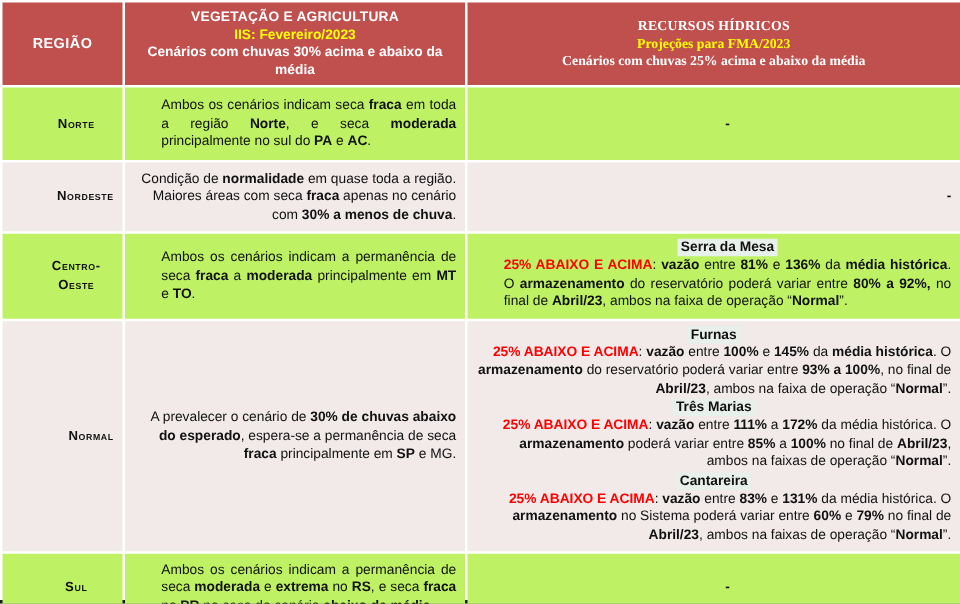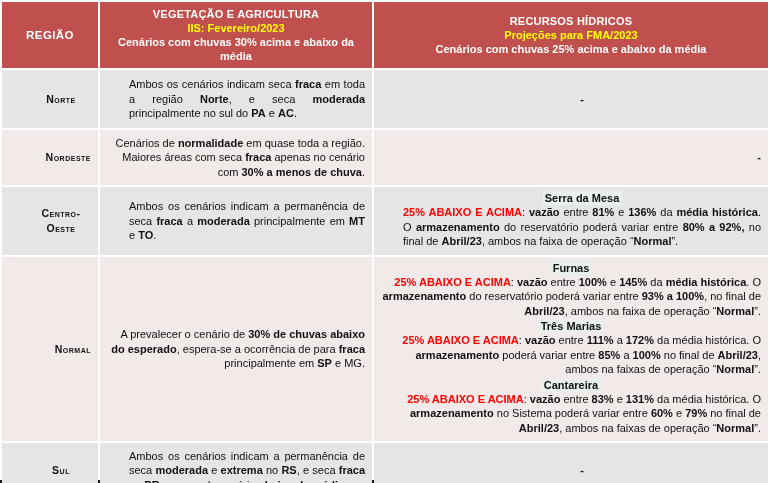--- a/index.html
+++ b/index.html
@@ -36,34 +36,34 @@
     text-align: center;
     padding: 5px 6px;
     font-size: 11px;
     line-height: 14px;
     font-weight: bold;
     height: 58px;
     box-sizing: border-box;
   }
   th.h-regiao { width: 96px; letter-spacing: .4px; font-size: 11.5px; margin-left: 28px; }
   th.h-veg { width: 272px; }
-  th.h-rec { width: 394px; }
+  th.h-rec { width: 394px; font-family: Liberation Serif, serif; }
   .h-title { display: block; font-weight: bold; letter-spacing: .2px; }
   .h-sub { display: block; font-weight: bold; color: #FFFF00; }
   .h-note { display: block; font-weight: bold; }
   
   tbody td {
     vertical-align: middle;
     box-sizing: border-box;
     padding: 5px 7px;
     font-size: 11px;
     line-height: 14.5px;
     color: #111111;
   }
-  tr.shade td { background: #e5e5e5; padding-left: 29px; }
+  tr.shade td { background: #bef264; padding-left: 29px; }
   tr.plain td { background: #F2E9E9; text-align: right; }
   td.c-regiao {
     text-align: center;
     font-weight: bold;
     font-size: 10.5px;
     font-variant: small-caps;
     letter-spacing: .5px;
     color: #111111;
     width: 96px;
   }
@@ -131,33 +131,33 @@
       </tr>
     </thead>
     <tbody id="matrix-body">
         <tr class="shade r-norte">
           <td class="c-regiao">Norte</td>
           <td class="c-veg"><span>Ambos os cenários indicam seca </span><span style="font-weight: bold;">fraca</span><span> em toda a região </span><span style="font-weight: bold;">Norte</span><span>, e seca </span><span style="font-weight: bold;">moderada</span><span> principalmente no sul do </span><span style="font-weight: bold;">PA</span><span> e </span><span style="font-weight: bold;">AC</span><span>.</span></td>
           <td class="c-rec c-dash">-</td>
         </tr>
         <tr class="plain r-nordeste">
           <td class="c-regiao">Nordeste</td>
-          <td class="c-veg"><span>Cenários de </span><span style="font-weight: bold;">normalidade</span><span> em quase toda a região. Maiores áreas com seca </span><span style="font-weight: bold;">fraca</span><span> apenas no cenário com </span><span style="font-weight: bold;">30% a menos de chuva</span><span>.</span></td>
+          <td class="c-veg"><span>Condição de </span><span style="font-weight: bold;">normalidade</span><span> em quase toda a região. Maiores áreas com seca </span><span style="font-weight: bold;">fraca</span><span> apenas no cenário com </span><span style="font-weight: bold;">30% a menos de chuva</span><span>.</span></td>
           <td class="c-rec c-dash">-</td>
         </tr>
         <tr class="shade r-centro">
           <td class="c-regiao">Centro-Oeste</td>
           <td class="c-veg"><span>Ambos os cenários indicam a permanência de seca </span><span style="font-weight: bold;">fraca</span><span> a </span><span style="font-weight: bold;">moderada</span><span> principalmente em </span><span style="font-weight: bold;">MT</span><span> e </span><span style="font-weight: bold;">TO</span><span>.</span></td>
           <td class="c-rec">
             <span class="res-block"><span class="res-name">Serra da Mesa</span><span><span class="pct" style="font-weight: bold;">25% ABAIXO E ACIMA</span><span>: </span><span style="font-weight: bold;">vazão</span><span> entre </span><span style="font-weight: bold;">81%</span><span> e </span><span style="font-weight: bold;">136%</span><span> da </span><span style="font-weight: bold;">média histórica</span><span>. O </span><span style="font-weight: bold;">armazenamento</span><span> do reservatório poderá variar entre </span><span style="font-weight: bold;">80% a 92%,</span><span> no final de </span><span style="font-weight: bold;">Abril/23</span><span>, ambos na  faixa de operação “</span><span style="font-weight: bold;">Normal</span><span>”.</span></span></span>
           </td>
         </tr>
         <tr class="plain r-sudeste">
           <td class="c-regiao">Normal</td>
-          <td class="c-veg"><span>A prevalecer o cenário de </span><span style="font-weight: bold;">30% de chuvas abaixo do esperado</span><span>, espera-se a ocorrência de para </span><span style="font-weight: bold;">fraca</span><span> principalmente em </span><span style="font-weight: bold;">SP</span><span> e </span><span style="font-weight: normal;">MG</span><span>.</span></td>
+          <td class="c-veg"><span>A prevalecer o cenário de </span><span style="font-weight: bold;">30% de chuvas abaixo do esperado</span><span>, espera-se a permanência de seca </span><span style="font-weight: bold;">fraca</span><span> principalmente em </span><span style="font-weight: bold;">SP</span><span> e </span><span style="font-weight: normal;">MG</span><span>.</span></td>
           <td class="c-rec">
             <span class="res-block"><span class="res-name">Furnas</span><span><span class="pct" style="font-weight: bold;">25% ABAIXO E ACIMA</span><span>: </span><span style="font-weight: bold;">vazão</span><span> entre </span><span style="font-weight: bold;">100%</span><span> e </span><span style="font-weight: bold;">145%</span><span> da </span><span style="font-weight: bold;">média histórica</span><span>. O </span><span style="font-weight: bold;">armazenamento</span><span> do reservatório poderá variar entre </span><span style="font-weight: bold;">93% a 100%</span><span>, no final de </span><span style="font-weight: bold;">Abril/23</span><span>, ambos na  faixa de operação “</span><span style="font-weight: bold;">Normal</span><span>”.</span></span></span>
             <span class="res-block"><span class="res-name">Três Marias</span><span><span class="pct" style="font-weight: bold;">25% ABAIXO E ACIMA</span><span>: </span><span style="font-weight: bold;">vazão</span><span> entre </span><span style="font-weight: bold;">111%</span><span> a </span><span style="font-weight: bold;">172%</span><span> da média histórica. O </span><span style="font-weight: bold;">armazenamento</span><span> poderá variar entre </span><span style="font-weight: bold;">85%</span><span> a </span><span style="font-weight: bold;">100%</span><span> no final de </span><span style="font-weight: bold;">Abril/23</span><span>,  ambos na faixas de operação “</span><span style="font-weight: bold;">Normal</span><span>”.</span></span></span>
             <span class="res-block"><span class="res-name">Cantareira</span><span><span class="pct" style="font-weight: bold;">25% ABAIXO E ACIMA</span><span>: </span><span style="font-weight: bold;">vazão</span><span> entre </span><span style="font-weight: bold;">83%</span><span> e </span><span style="font-weight: bold;">131%</span><span> da média histórica. O </span><span style="font-weight: bold;">armazenamento</span><span> no Sistema poderá variar entre </span><span style="font-weight: bold;">60%</span><span> e </span><span style="font-weight: bold;">79%</span><span> no final de </span><span style="font-weight: bold;">Abril/23</span><span>, ambos na faixas de operação “</span><span style="font-weight: bold;">Normal</span><span>”.</span></span></span>
           </td>
         </tr>
         <tr class="shade r-sul">
           <td class="c-regiao">Sul</td>
           <td class="c-veg"><span>Ambos os cenários indicam a permanência de seca </span><span style="font-weight: bold;">moderada</span><span> e </span><span style="font-weight: bold;">extrema</span><span> no </span><span style="font-weight: bold;">RS</span><span>, e seca </span><span style="font-weight: bold;">fraca</span><span> no </span><span style="font-weight: bold;">PR</span><span> no caso do cenário </span><span style="font-weight: bold;">abaixo da média.</span></td>
           <td class="c-rec c-dash">-</td>

